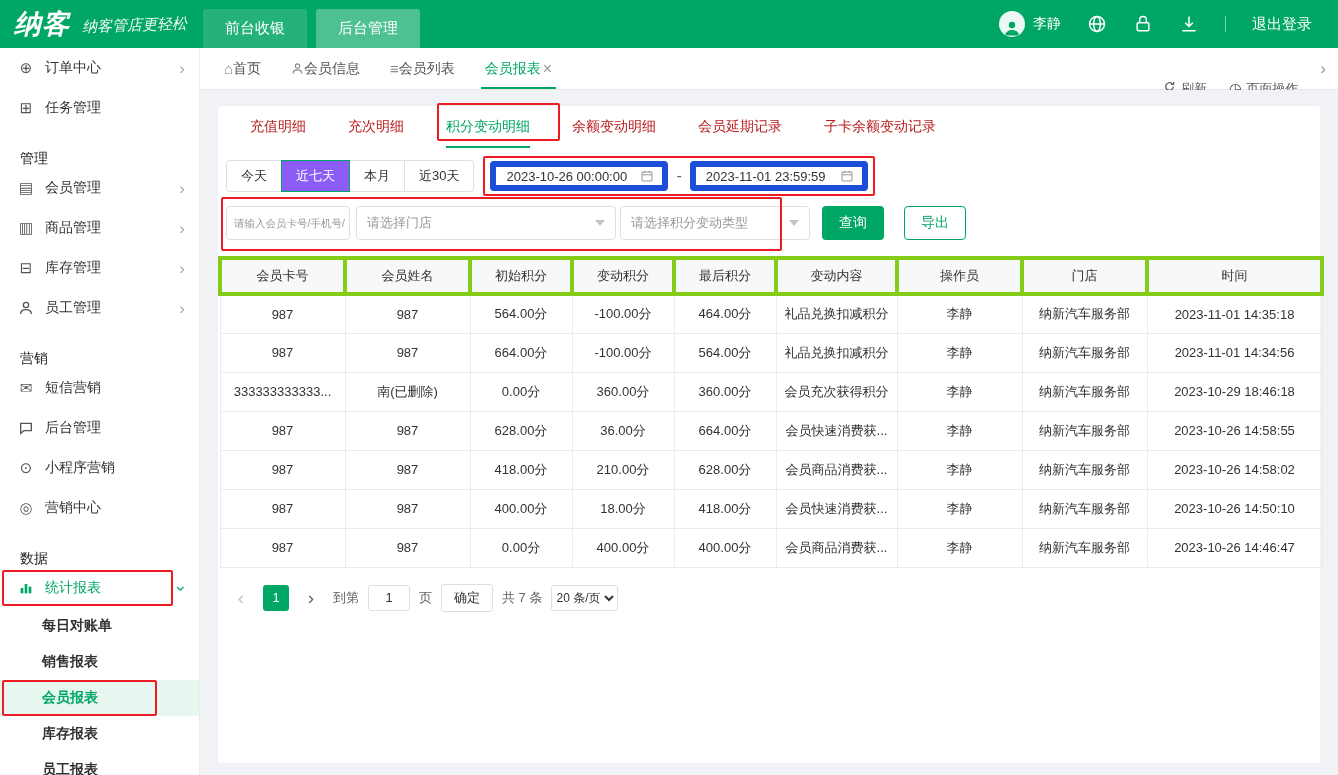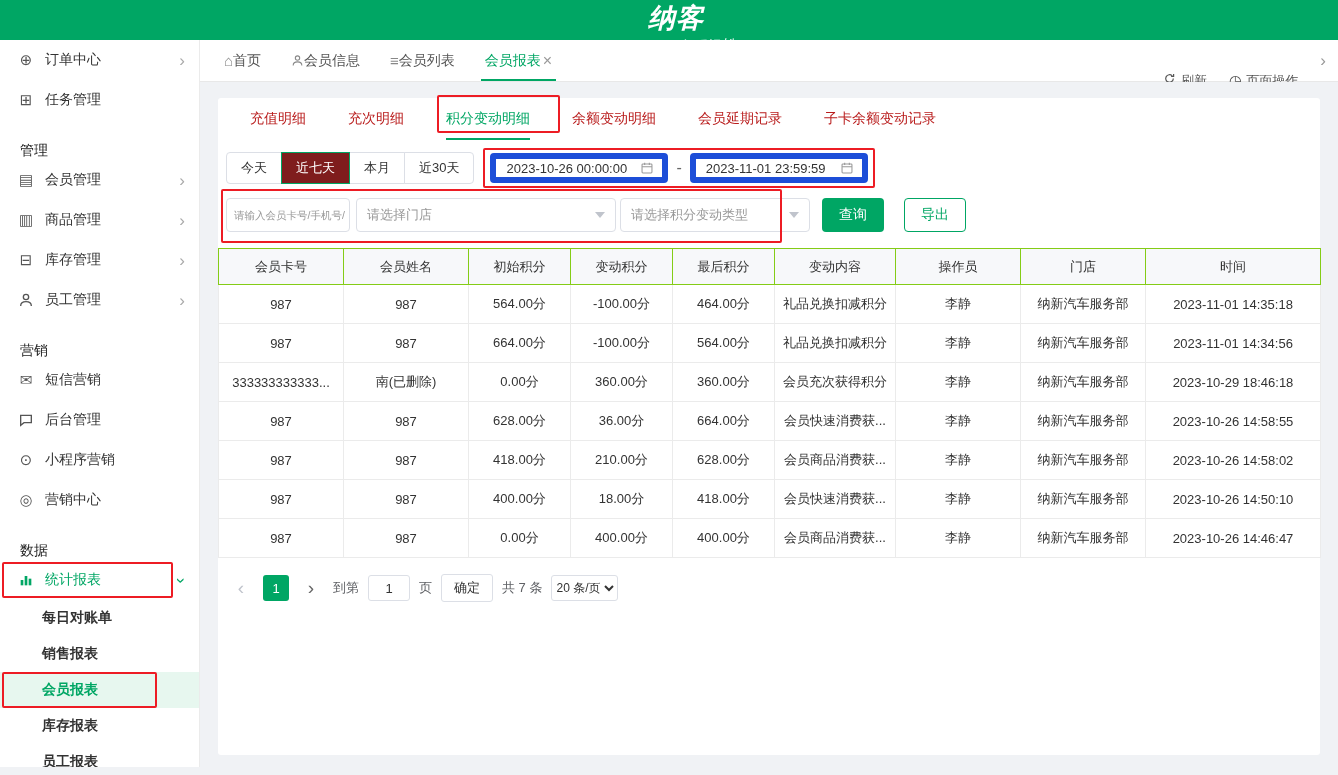--- a/index.html
+++ b/index.html
@@ -1,20 +1,20 @@
 <!DOCTYPE html>
 <html><head>
 <meta charset="utf-8">
 <style>
   * { margin:0; padding:0; box-sizing:border-box; }
   html,body { width:1338px; height:775px; overflow:hidden; }
   body { font-family:"Liberation Sans","DejaVu Sans",sans-serif; background:#F0F2F5; position:relative; }
 
   
-  .header { height:40px; background:#00A664; display:flex; align-items:center; padding-left:14px; color:#fff;flex-direction:column; }
+  .header { height:48px; background:#00A664; display:flex; align-items:center; padding-left:14px; color:#fff; }
   .logo { font-size:27px; font-weight:bold; font-style:italic; letter-spacing:1px; }
   .slogan { font-size:15px; font-style:italic; margin:2px 0 0 12px; opacity:.95; transform:rotate(-2deg); }
   .hnav { display:flex; align-self:flex-end; margin-left:16px; gap:9px; }
   .hnav-btn { height:39px; padding:0 22px; display:flex; align-items:center; font-size:15px;
               background:rgba(255,255,255,.14); border-radius:3px 3px 0 0; cursor:pointer; }
   .hnav-btn.active { background:rgba(255,255,255,.30); }
   .hright { margin-left:auto; display:flex; align-items:center; gap:26px; padding-right:26px; }
   .huser { display:flex; align-items:center; gap:8px; font-size:14px; cursor:pointer; }
   .avatar { width:26px; height:26px; border-radius:50%; background:rgba(255,255,255,.92); color:#00A664;
             display:flex; align-items:flex-end; justify-content:center; overflow:hidden; }
@@ -63,21 +63,21 @@
   .mtab { font-size:14px; color:#b91c1c; height:100%; display:flex; align-items:center; position:relative; cursor:pointer; }
   .mtab.active { color:#00A664; }
   .mtab.active::before { content:""; position:absolute; left:0; right:0; bottom:0; height:2px; background:#00A664; }
 
   .frow1 { display:flex; align-items:center; margin:12px 8px 0; }
   .btn-group { display:flex; }
   .fbtn { height:32px; padding:0 14px; border:1px solid #DCDFE6; background:#fff; color:#333; font-size:13px;
           margin-left:-1px; cursor:pointer; font-family:inherit; }
   .fbtn:first-child { border-radius:4px 0 0 4px; margin-left:0; }
   .fbtn:last-child { border-radius:0 4px 4px 0; }
-  .fbtn.active { background:#7f1d1d; border-color:#00A664; color:#fff; position:relative; z-index:1; }
+  .fbtn.active { background:#8b5cf6; border-color:#00A664; color:#fff; position:relative; z-index:1; }
   .date-range { display:flex; align-items:center; margin-left:16px; position:relative; }
   .date-input { width:178px; height:30px; border:6px solid #1d4ed8; border-radius:4px; display:flex; align-items:center;
                 padding:0 8px 0 10px; font-size:13px; color:#333; background:#fff; cursor:pointer; }
   .date-input .cal { margin-left:auto; width:14px; height:14px; color:#999; }
   .dsep { margin:0 8px; color:#666; }
 
   .frow2 { display:flex; align-items:center; margin:14px 8px 0; }
   .row2-wrap { display:flex; align-items:center; position:relative; }
   .search-input { width:124px; height:34px; border:1px solid #DCDFE6; border-radius:4px; padding:0 4px 0 7px;
                   font-size:10.5px; color:#333; font-family:inherit; outline:none; }
@@ -89,21 +89,21 @@
                border-top:6px solid #C0C4CC; }
   .sel-store { width:260px; margin-left:6px; }
   .sel-type { width:190px; margin-left:4px; }
   .btn-primary { width:62px; height:34px; background:#00A664; color:#fff; border:none; border-radius:4px;
                  font-size:14px; margin-left:12px; cursor:pointer; font-family:inherit; }
   .btn-outline { width:62px; height:34px; background:#fff; color:#00A664; border:1px solid #00A664; border-radius:4px;
                  font-size:14px; margin-left:20px; cursor:pointer; font-family:inherit; }
 
   
   .tbl { width:100%; border-collapse:collapse; margin-top:16px; table-layout:fixed; }
-  .tbl th { height:36px; background:#F7F8FA; font-weight:normal; font-size:13px; color:#333; border:1px solid #84cc16; }
+  .tbl th { height:36px; background:#F7F8FA; font-weight:normal; font-size:13px; color:#333; border:4px solid #84cc16; }
   .tbl td { height:39px; font-size:13px; color:#333; text-align:center; border:1px solid #EBEBEB; padding:0 4px;
             white-space:nowrap; overflow:hidden; }
 
   
   .pager { display:flex; align-items:center; margin:16px 0 0 10px; gap:9px; font-size:13px; color:#606266; }
   .pg-arrow { width:26px; height:26px; display:flex; align-items:center; justify-content:center; font-size:19px; cursor:pointer; }
   .pg-prev { color:#C0C4CC; } .pg-prev::before { content:"‹"; }
   .pg-next { color:#666; } .pg-next::before { content:"›"; }
   .pg-num { width:26px; height:26px; background:#00A664; color:#fff; border-radius:3px; display:flex; align-items:center;
             justify-content:center; font-size:13px; cursor:pointer; }

